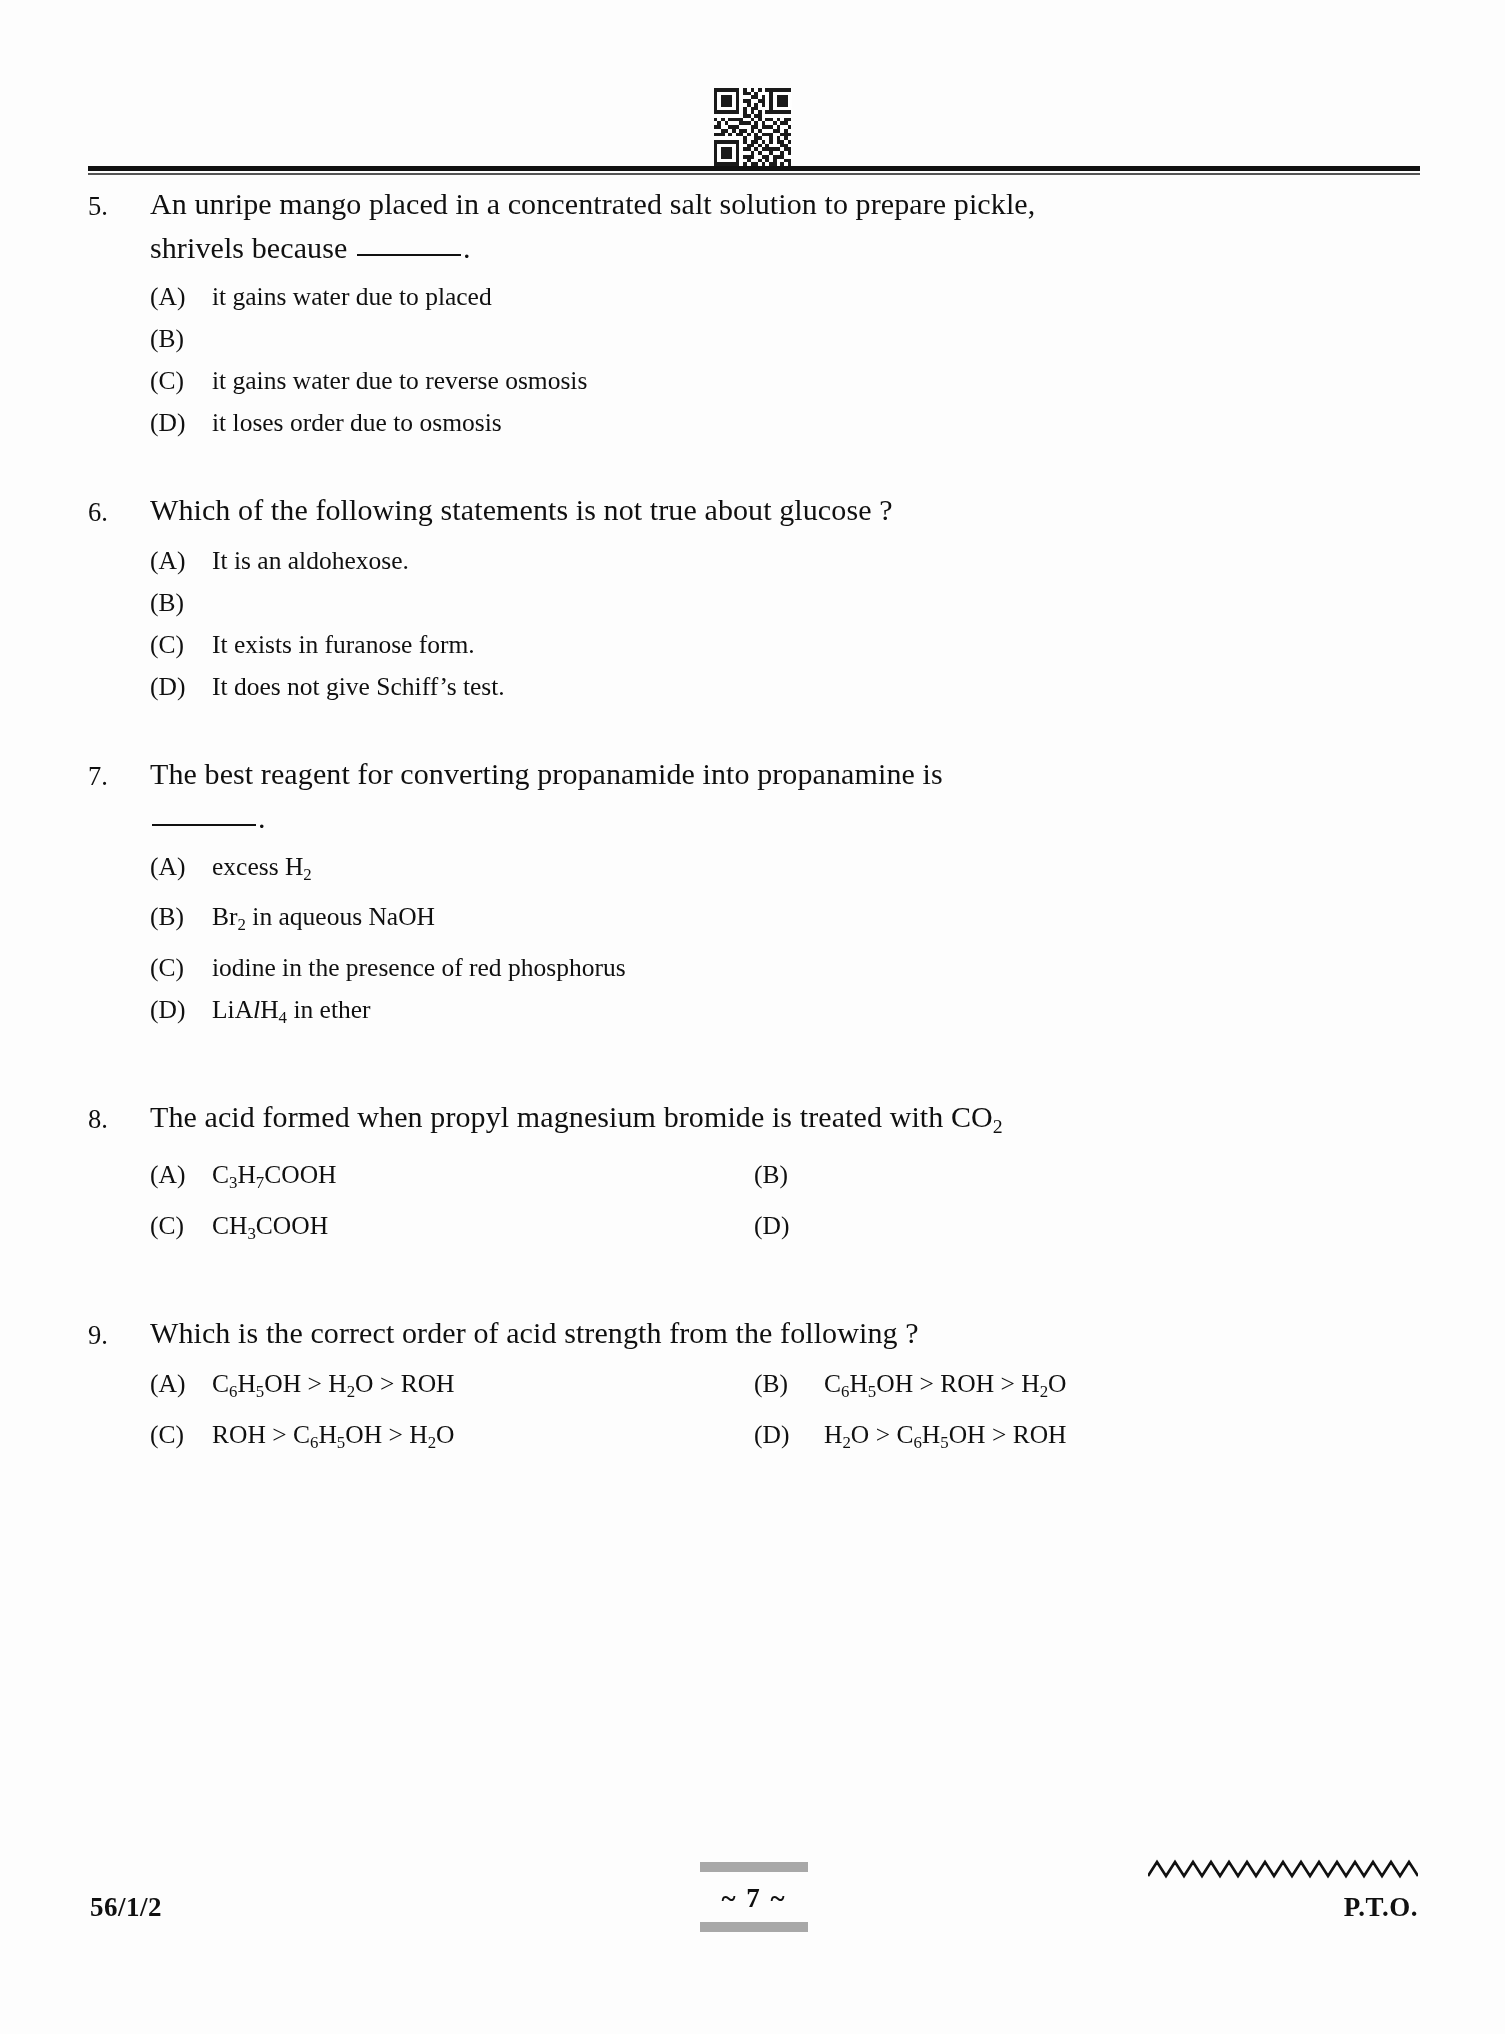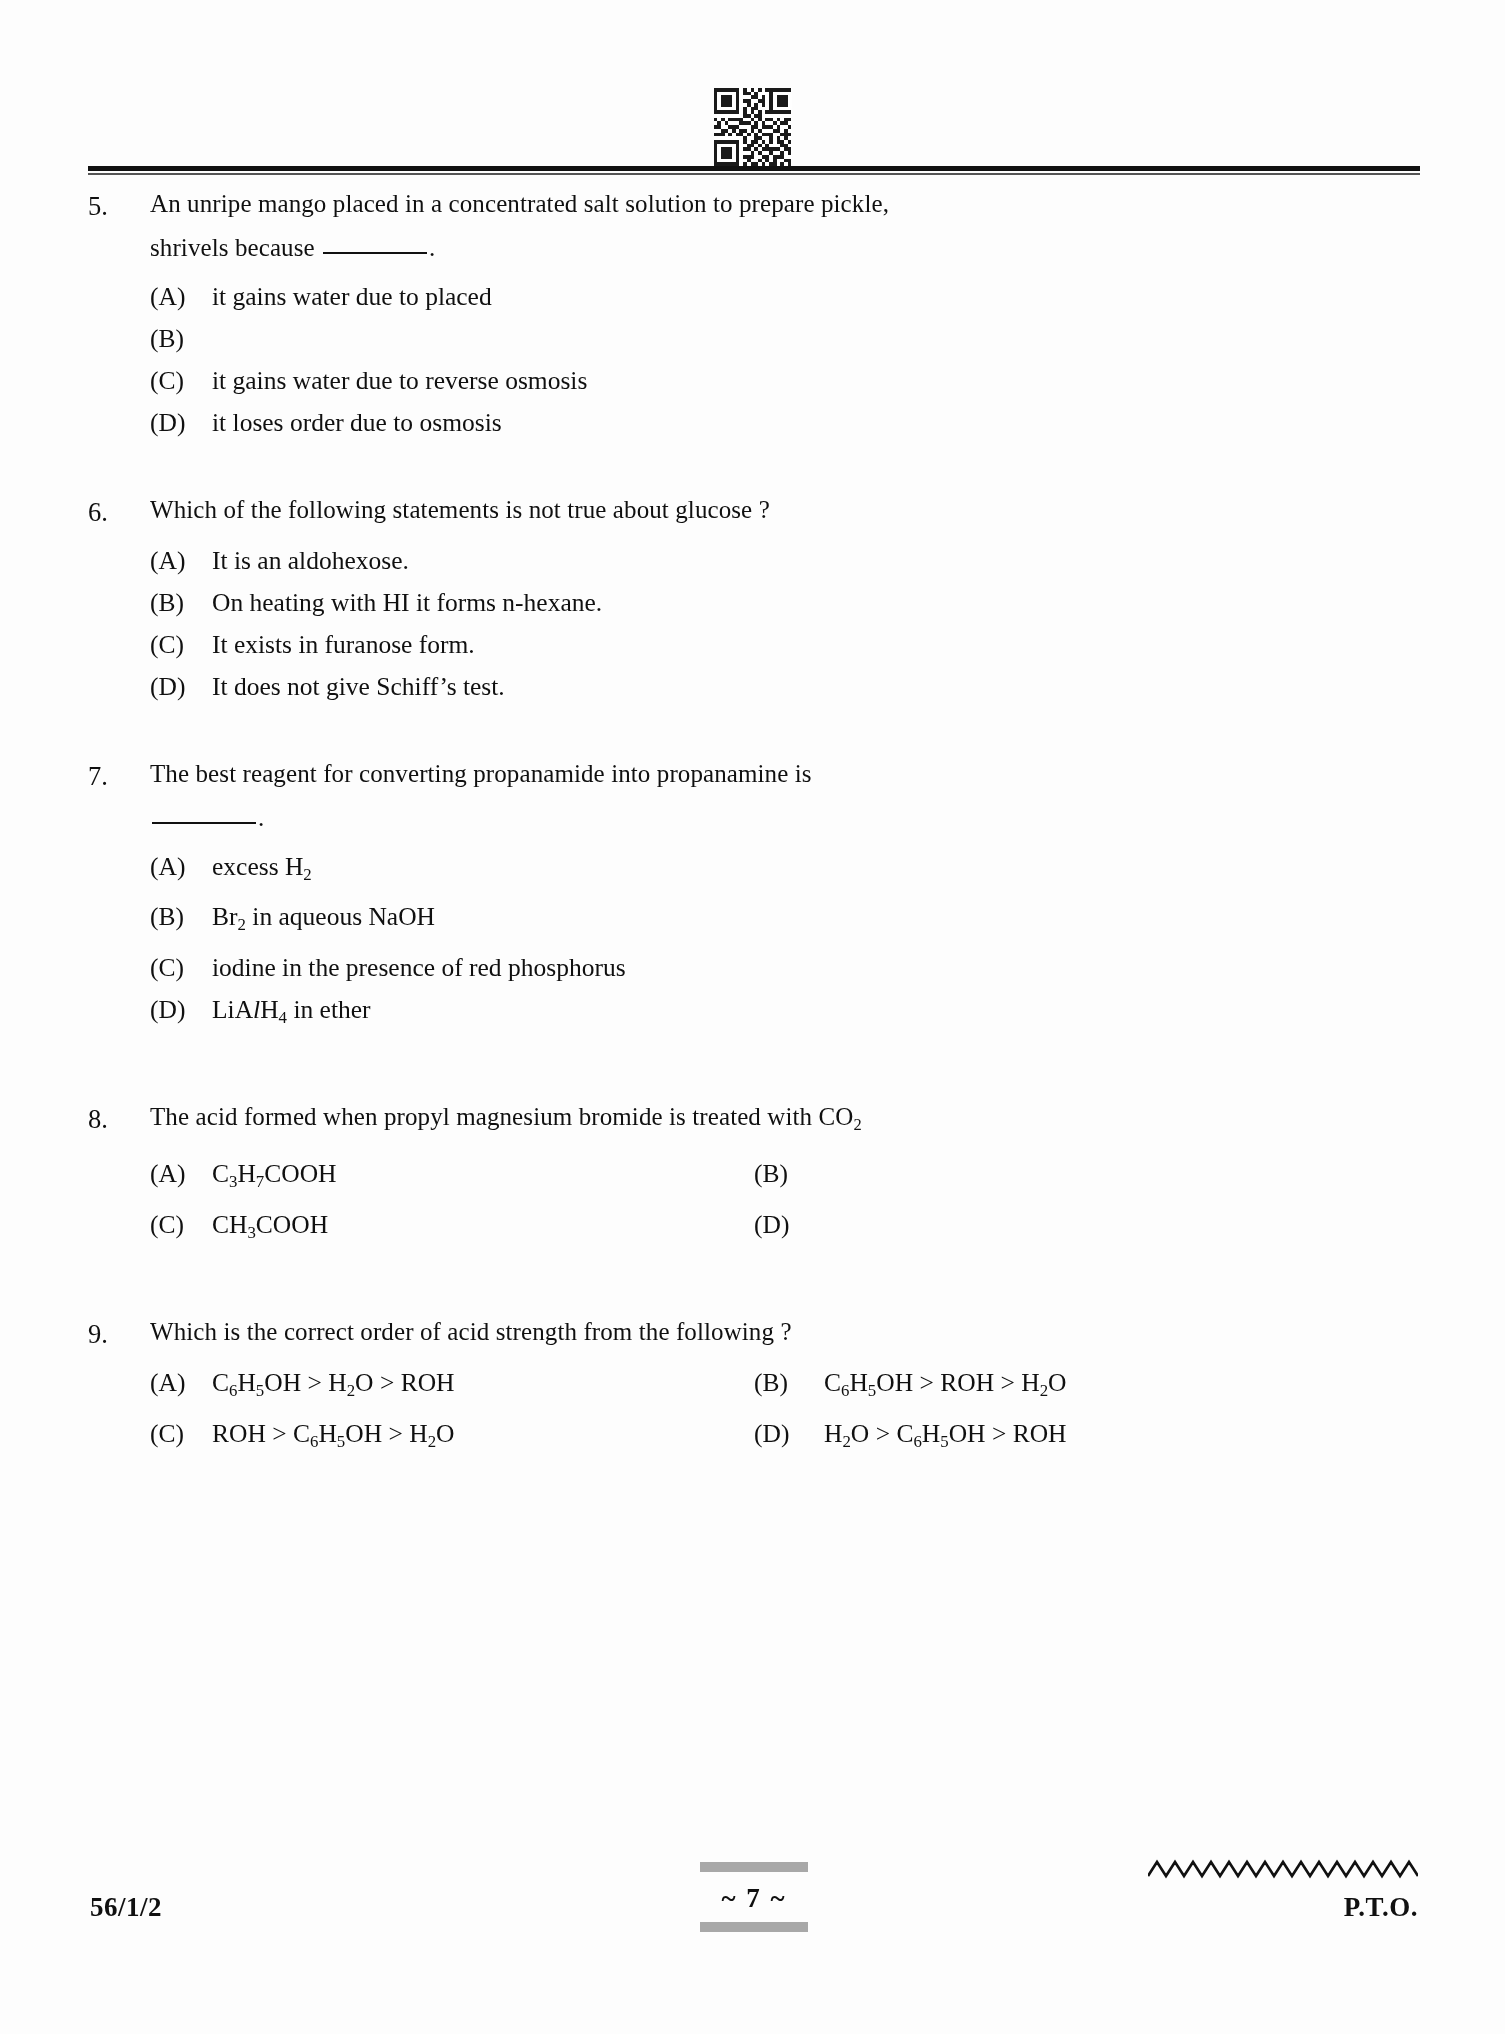--- a/index.html
+++ b/index.html
@@ -78,21 +78,21 @@
   }
   .q-num {
     width: 62px;
     flex: 0 0 62px;
     font-size: 26.5px;
     line-height: 44px;
     padding-top: 2px;
   }
   .q-text {
     flex: 1 1 auto;
-    font-size: 25px;
+    font-size: 30px;
     line-height: 44px;
     letter-spacing: 0.1px;
   }
 
   .blankline {
     display: inline-block;
     width: 104px;
     border-bottom: 2px solid #111;
     vertical-align: 2px;
     margin: 0 2px;
@@ -686,21 +686,20 @@
       <div class="opts">
         <div class="opt-row">
           <div class="opt">
             <span class="opt-label">(A)</span>
             <span class="opt-body">It is an aldohexose.</span>
           </div>
         </div>
         <div class="opt-row">
           <div class="opt">
             <span class="opt-label">(B)</span>
-            <span class="opt-body">On heating with HI it forms n-hexane.</span>
           </div>
         </div>
         <div class="opt-row">
           <div class="opt">
             <span class="opt-label">(C)</span>
             <span class="opt-body">It exists in furanose form.</span>
           </div>
         </div>
         <div class="opt-row">
           <div class="opt">

